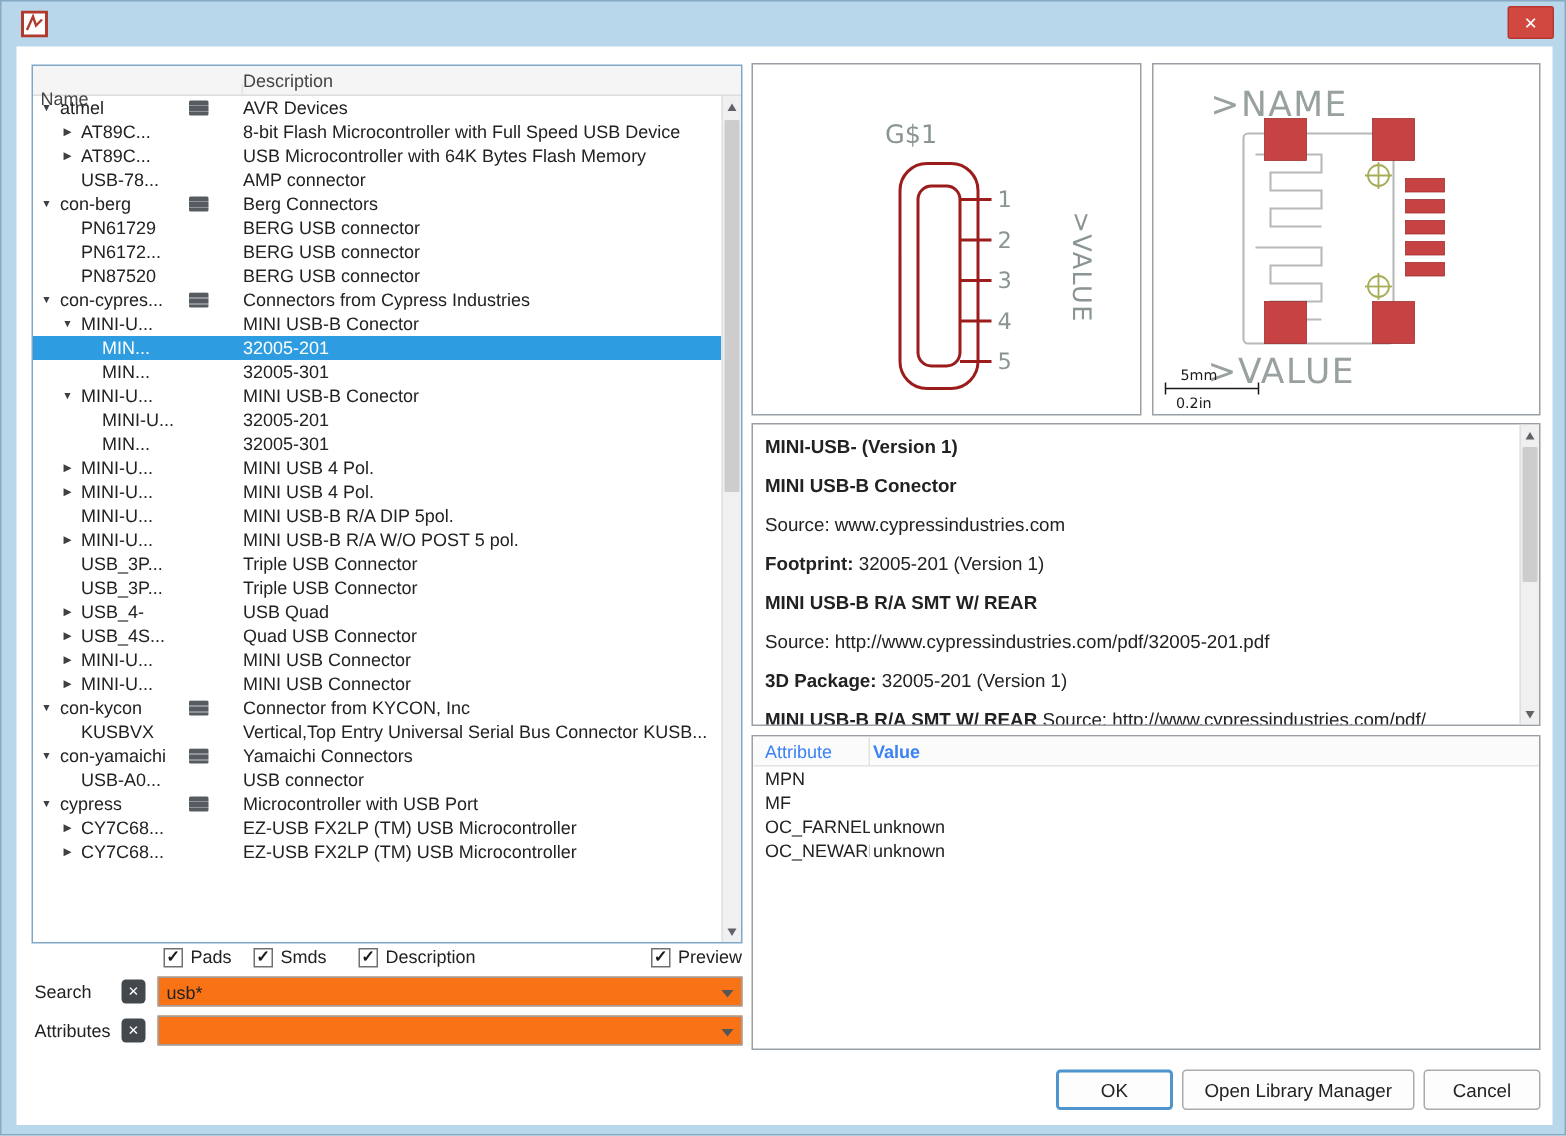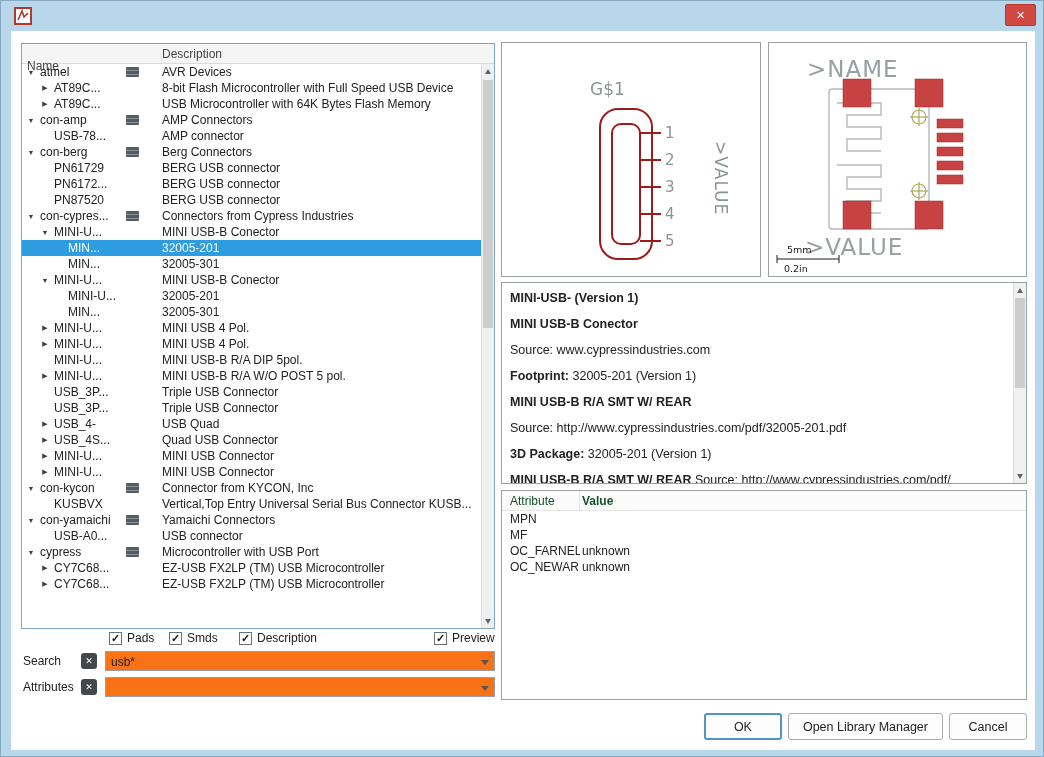--- a/index.html
+++ b/index.html
@@ -68,21 +68,21 @@
   .symbol-pane { left:490px; top:11px; width:260px; height:235px; }
   .footprint-pane { left:757px; top:11px; width:259px; height:235px; }
   .desc-panel { left:490px; top:251px; width:526px; height:202px; }
   .attr-panel { left:490px; top:459px; width:526px; height:210px; }
 
   .desc-content { position:absolute; left:0; top:0; right:15px; bottom:0; padding:7px 6px 0 8px; overflow:hidden; }
   .desc-par { font-size:12.5px; line-height:16px; margin-bottom:10px; white-space:nowrap; overflow:hidden; }
   .desc-par .b { font-weight:bold; }
 
   .attr-header { position:absolute; left:0; top:0; right:0; height:20px; background:#fbfbfb;
-                 border-bottom:1px solid #e4e4e4; display:flex; color:#14532d; }
+                 border-bottom:1px solid #e4e4e4; display:flex; color:#3b82f6; }
   .attr-h1 { width:78px; min-width:78px; padding:3px 0 0 8px; border-right:1px solid #e4e4e4; }
   .attr-h2 { flex:1; padding:3px 0 0 2px;font-weight:bold; }
   .attr-rows { position:absolute; left:0; top:20px; right:0; bottom:0; overflow:hidden; }
   .attr-row { display:flex; height:16px; align-items:center; }
   .attr-c1 { width:78px; min-width:78px; padding-left:8px; overflow:hidden; white-space:nowrap; }
   .attr-c2 { flex:1; padding-left:2px; overflow:hidden; white-space:nowrap; }
 
   
   .footer { position:absolute; top:682px; right:8px; display:flex; gap:6px;padding-left:12px; }
   .btn { height:27px; min-width:78px; padding:0 14px; background:#fdfdfd; border:1px solid #ababab;
@@ -130,28 +130,20 @@
               <span class="row-name">AT89C...</span>
             </div>
             <div class="cell-desc">8-bit Flash Microcontroller with Full Speed USB Device</div>
           </div>
           <div class="tree-row">
             <div class="cell-name">
               <span class="expander" style="margin-left: 18px;">▶</span>
               <span class="row-name">AT89C...</span>
             </div>
             <div class="cell-desc">USB Microcontroller with 64K Bytes Flash Memory</div>
-          </div>
-          <div class="tree-row">
-            <div class="cell-name">
-              <span class="expander" style="margin-left: 4px;">▼</span>
-              <span class="row-name">con-amp</span>
-              <span class="lib-icon"></span>
-            </div>
-            <div class="cell-desc">AMP Connectors</div>
           </div>
           <div class="tree-row">
             <div class="cell-name">
               <span class="expander" style="margin-left: 18px;"></span>
               <span class="row-name">USB-78...</span>
             </div>
             <div class="cell-desc">AMP connector</div>
           </div>
           <div class="tree-row">
             <div class="cell-name">

